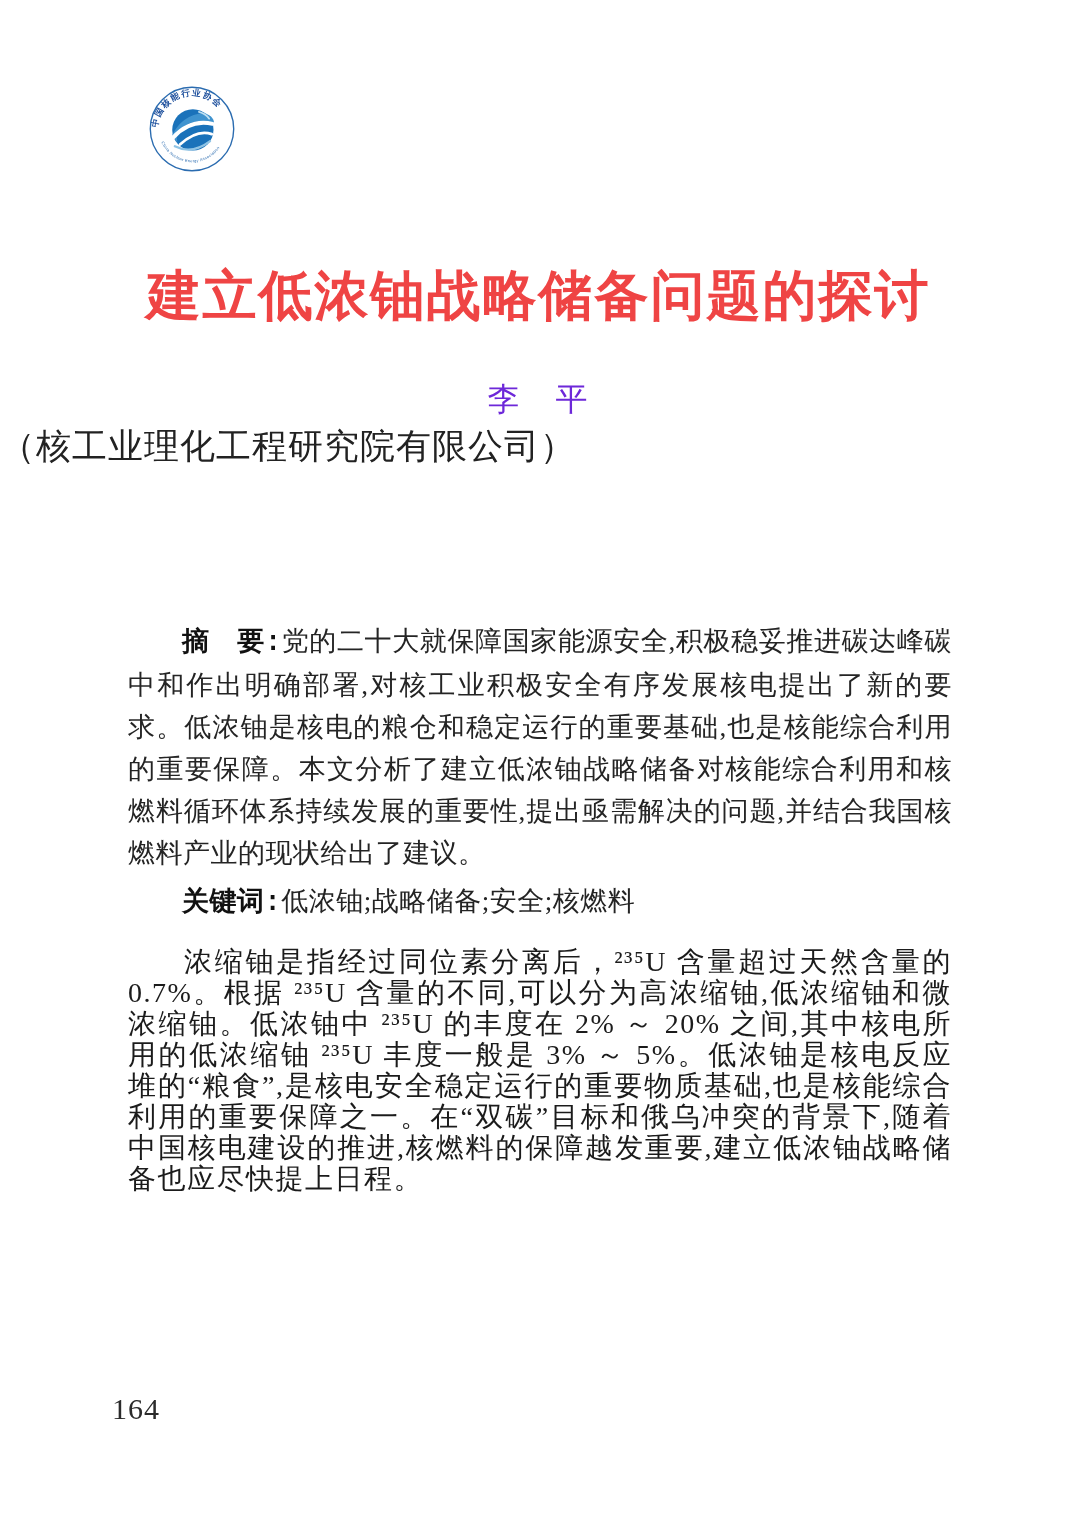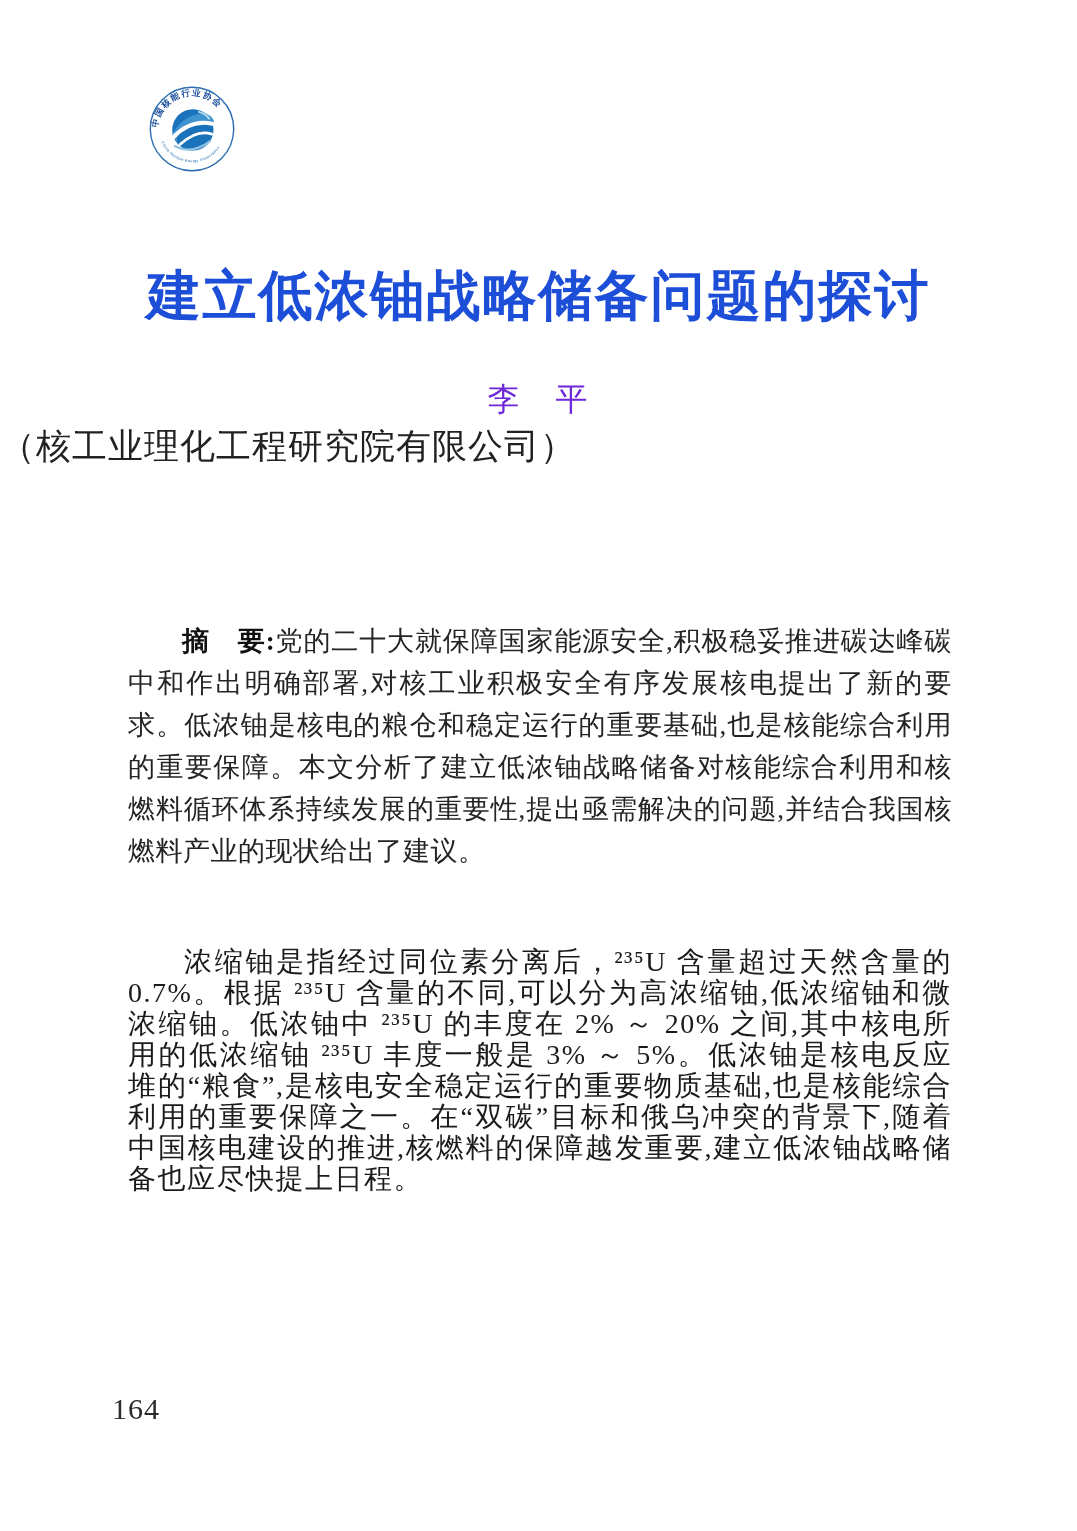--- a/index.html
+++ b/index.html
@@ -34,21 +34,21 @@
   }
 
   
   .article-title {
     position:absolute; left:0; top:260px; width:100%;
     text-align:center;
     font-family:"Liberation Sans","DejaVu Sans",sans-serif;
     font-weight:bold;
     font-size:54px;
     letter-spacing:2px;
-    color:#1d4ed8;
+    color:#ef4444;
   }
   .author {
     position:absolute; left:0; top:378px; width:100%;
     text-align:center;
     font-size:32px;
     letter-spacing:2px;
     color:#6d28d9;
   }
   .affiliation {
     position:absolute; left:0; top:423px; width:100%;
@@ -61,21 +61,21 @@
   
   .abstract-block {
     position:absolute; left:128px; top:620px; width:824px;
     font-size:27px;
     line-height:42px;
     letter-spacing:0.5px;
     color:#242424;
   }
   .abstract-text { text-align:justify; text-indent:2em; }
   .inline-label {
-    font-family:Liberation Serif, serif;
+    font-family:Liberation Mono, monospace;
     font-weight:bold;
     color:#111;
   }
   .keywords-line { margin-top:6px; text-indent:2em; }
 
   
   .body-block {
     position:absolute; left:128px; top:946px; width:824px;
     font-size:28px;
     line-height:31px;
@@ -125,20 +125,21 @@
     </div>
   </div>
 
   <div class="article-title">建立低浓铀战略储备问题的探讨</div>
 
   <div class="author">李　平</div>
   <div class="affiliation">（核工业理化工程研究院有限公司）</div>
 
   <div class="abstract-block">
     <p class="abstract-text"><span class="inline-label">摘　要:</span><span>党的二十大就保障国家能源安全,积极稳妥推进碳达峰碳中和作出明确部署,对核工业积极安全有序发展核电提出了新的要求。低浓铀是核电的粮仓和稳定运行的重要基础,也是核能综合利用的重要保障。本文分析了建立低浓铀战略储备对核能综合利用和核燃料循环体系持续发展的重要性,提出亟需解决的问题,并结合我国核燃料产业的现状给出了建议。</span></p>
+    <p class="keywords-line"><span class="inline-label">关键词:</span><span>低浓铀;战略储备;安全;核燃料</span></p>
   </div>
 
   <div class="body-block">
     <p class="body-paragraph">浓缩铀是指经过同位素分离后，²³⁵U 含量超过天然含量的 0.7%。根据 ²³⁵U 含量的不同,可以分为高浓缩铀,低浓缩铀和微浓缩铀。低浓铀中 ²³⁵U 的丰度在 2% ～ 20% 之间,其中核电所用的低浓缩铀 ²³⁵U 丰度一般是 3% ～ 5%。低浓铀是核电反应堆的“粮食”,是核电安全稳定运行的重要物质基础,也是核能综合利用的重要保障之一。在“双碳”目标和俄乌冲突的背景下,随着中国核电建设的推进,核燃料的保障越发重要,建立低浓铀战略储备也应尽快提上日程。</p>
   </div>
 
   <div class="page-number">164</div>
 
 </div>
 

